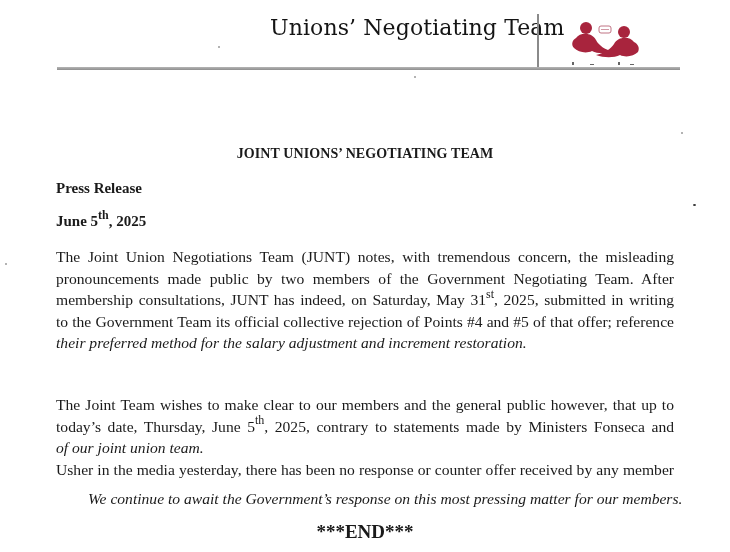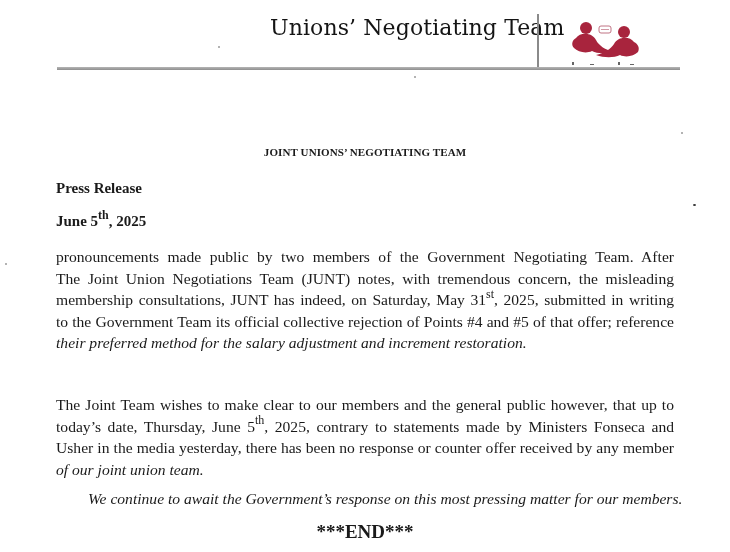--- a/index.html
+++ b/index.html
@@ -59,21 +59,21 @@
       left: 56px;
       top: 0;
       width: 618px;
     }
     .org-heading {
       position: absolute;
       left: 0; width: 618px;
       top: 146px;
       text-align: center;
       font-weight: bold;
-      font-size: 11px;
+      font-size: 14px;
       letter-spacing: 0.1px;
       white-space: nowrap;
     }
     .doc-type {
       position: absolute;
       left: 0; width: 618px;
       top: 180px;
       text-align: left;
       font-weight: bold;
       font-size: 15px;
@@ -163,32 +163,32 @@
 <div class="speck" style="left:5px;top:263px;width:2px;height:2px;"></div>
 <div class="speck" style="left:693px;top:204px;width:3px;height:2px;background:#333;"></div>
 <div class="speck" style="left:681px;top:132px;width:2px;height:2px;"></div>
 
 <div class="content">
   <div class="org-heading">JOINT UNIONS’ NEGOTIATING TEAM</div>
   <div class="doc-type">Press Release</div>
   <div class="date"><span>June 5</span><sup>th</sup><span>, 2025</span></div>
 
   <div class="para p1">
+    <span class="line"><span>The Joint Union Negotiations Team (JUNT) notes, with tremendous concern, the misleading</span></span>
     <span class="line"><span>pronouncements made public by two members of the Government Negotiating Team. After</span></span>
-    <span class="line"><span>The Joint Union Negotiations Team (JUNT) notes, with tremendous concern, the misleading</span></span>
     <span class="line"><span>membership consultations, JUNT has indeed, on Saturday, May 31</span><sup>st</sup><span>, 2025, submitted in writing</span></span>
     <span class="line"><span>to the Government Team its official collective rejection of Points #4 and #5 of that offer; reference</span></span>
     <span class="line last"><span>their preferred method for the salary adjustment and increment restoration.</span></span>
   </div>
 
   <div class="para p2">
     <span class="line"><span>The Joint Team wishes to make clear to our members and the general public however, that up to</span></span>
     <span class="line"><span>today’s date, Thursday, June 5</span><sup>th</sup><span>, 2025, contrary to statements made by Ministers Fonseca and</span></span>
+    <span class="line last"><span>of our joint union team.</span></span>
     <span class="line"><span>Usher in the media yesterday, there has been no response or counter offer received by any member</span></span>
-    <span class="line last"><span>of our joint union team.</span></span>
   </div>
 
   <div class="para p3">
     <span class="line last"><span>We continue to await the Government’s response on this most pressing matter for our members.</span></span>
   </div>
 
   <div class="end">***END***</div>
 </div>
 
 </body></html>

